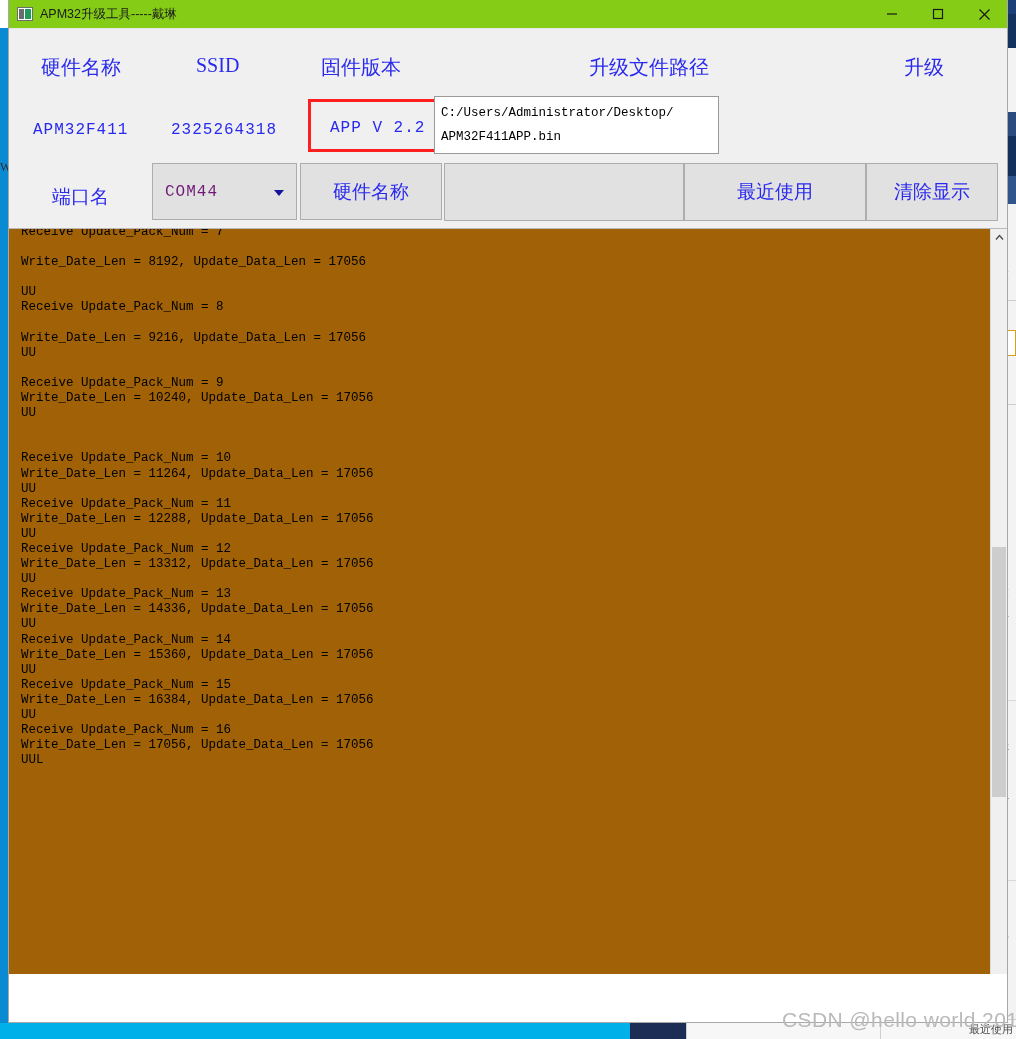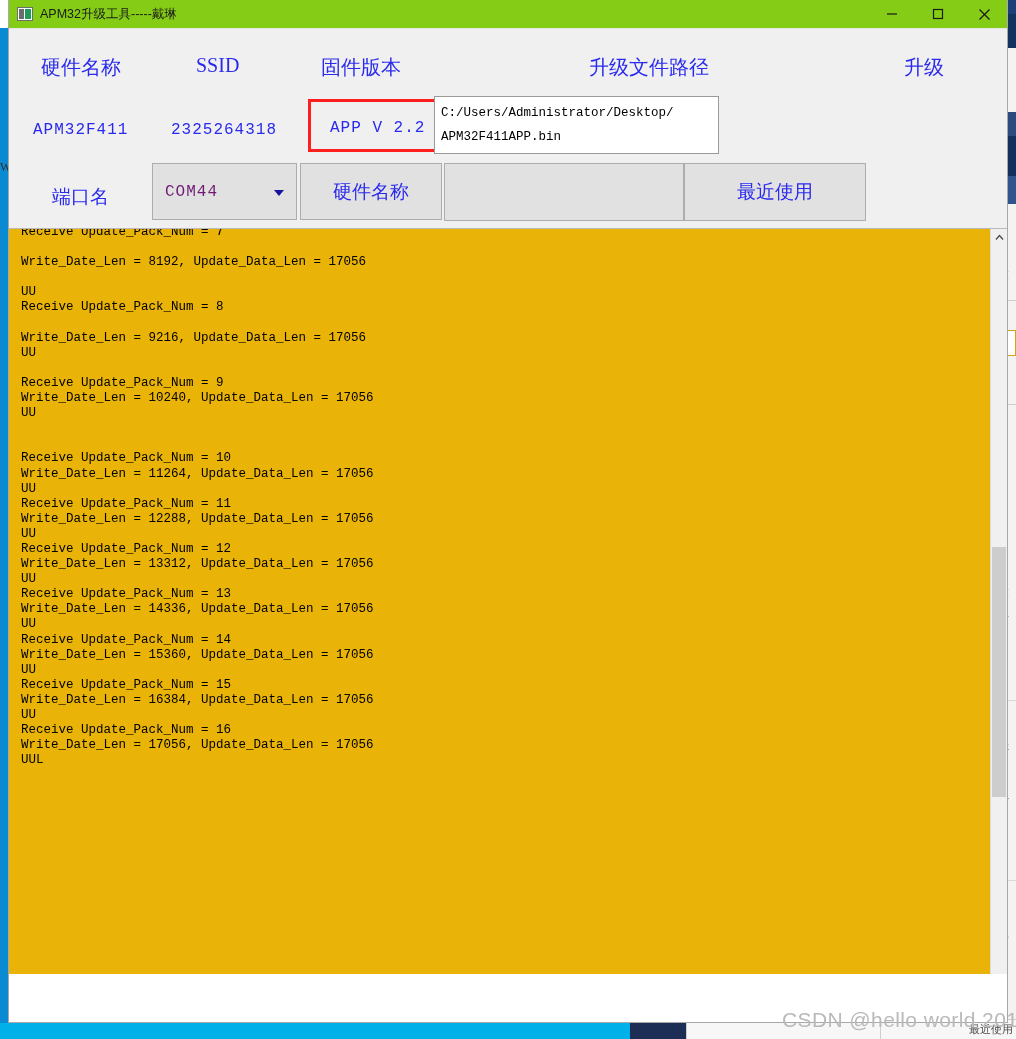--- a/index.html
+++ b/index.html
@@ -205,21 +205,21 @@
     width: 0; height: 0;
     border-left: 5px solid transparent;
     border-right: 5px solid transparent;
     border-top: 6px solid #14149c;
   }
 
   
   #log-area {
     position: relative;
     height: 745px;
-    background: #eab308;
+    background: #a16207;
     overflow: hidden;
   }
   #log-text {
     position: absolute;
     left: 12px; top: -4px;
     width: 950px;
     font-family: "Liberation Mono", monospace;
     font-size: 12.5px;
     line-height: 15.1px;
     color: #000000;
@@ -347,20 +347,21 @@
     <div id="combo" style="left:143px; top:134px; width:145px; height:57px;">
       <span class="combo-val">COM44</span>
       <span class="caret"></span>
     </div>
 
     <div class="gbox" style="left:291px; top:134px; width:142px; height:57px;">硬件名称</div>
 
     <div class="gbox plain" style="left:435px; top:134px; width:240px; height:58px;"></div>
 
     <div class="gbox" style="left:675px; top:134px; width:182px; height:58px;">最近使用</div>
+    <div class="gbox" style="left:857px; top:134px; width:132px; height:58px;">清除显示</div>
   </div>
 
   <div id="log-area">
     <div id="log-text">Receive Update_Pack_Num = 7
 
 Write_Date_Len = 8192, Update_Data_Len = 17056
 
 UU
 Receive Update_Pack_Num = 8
 

